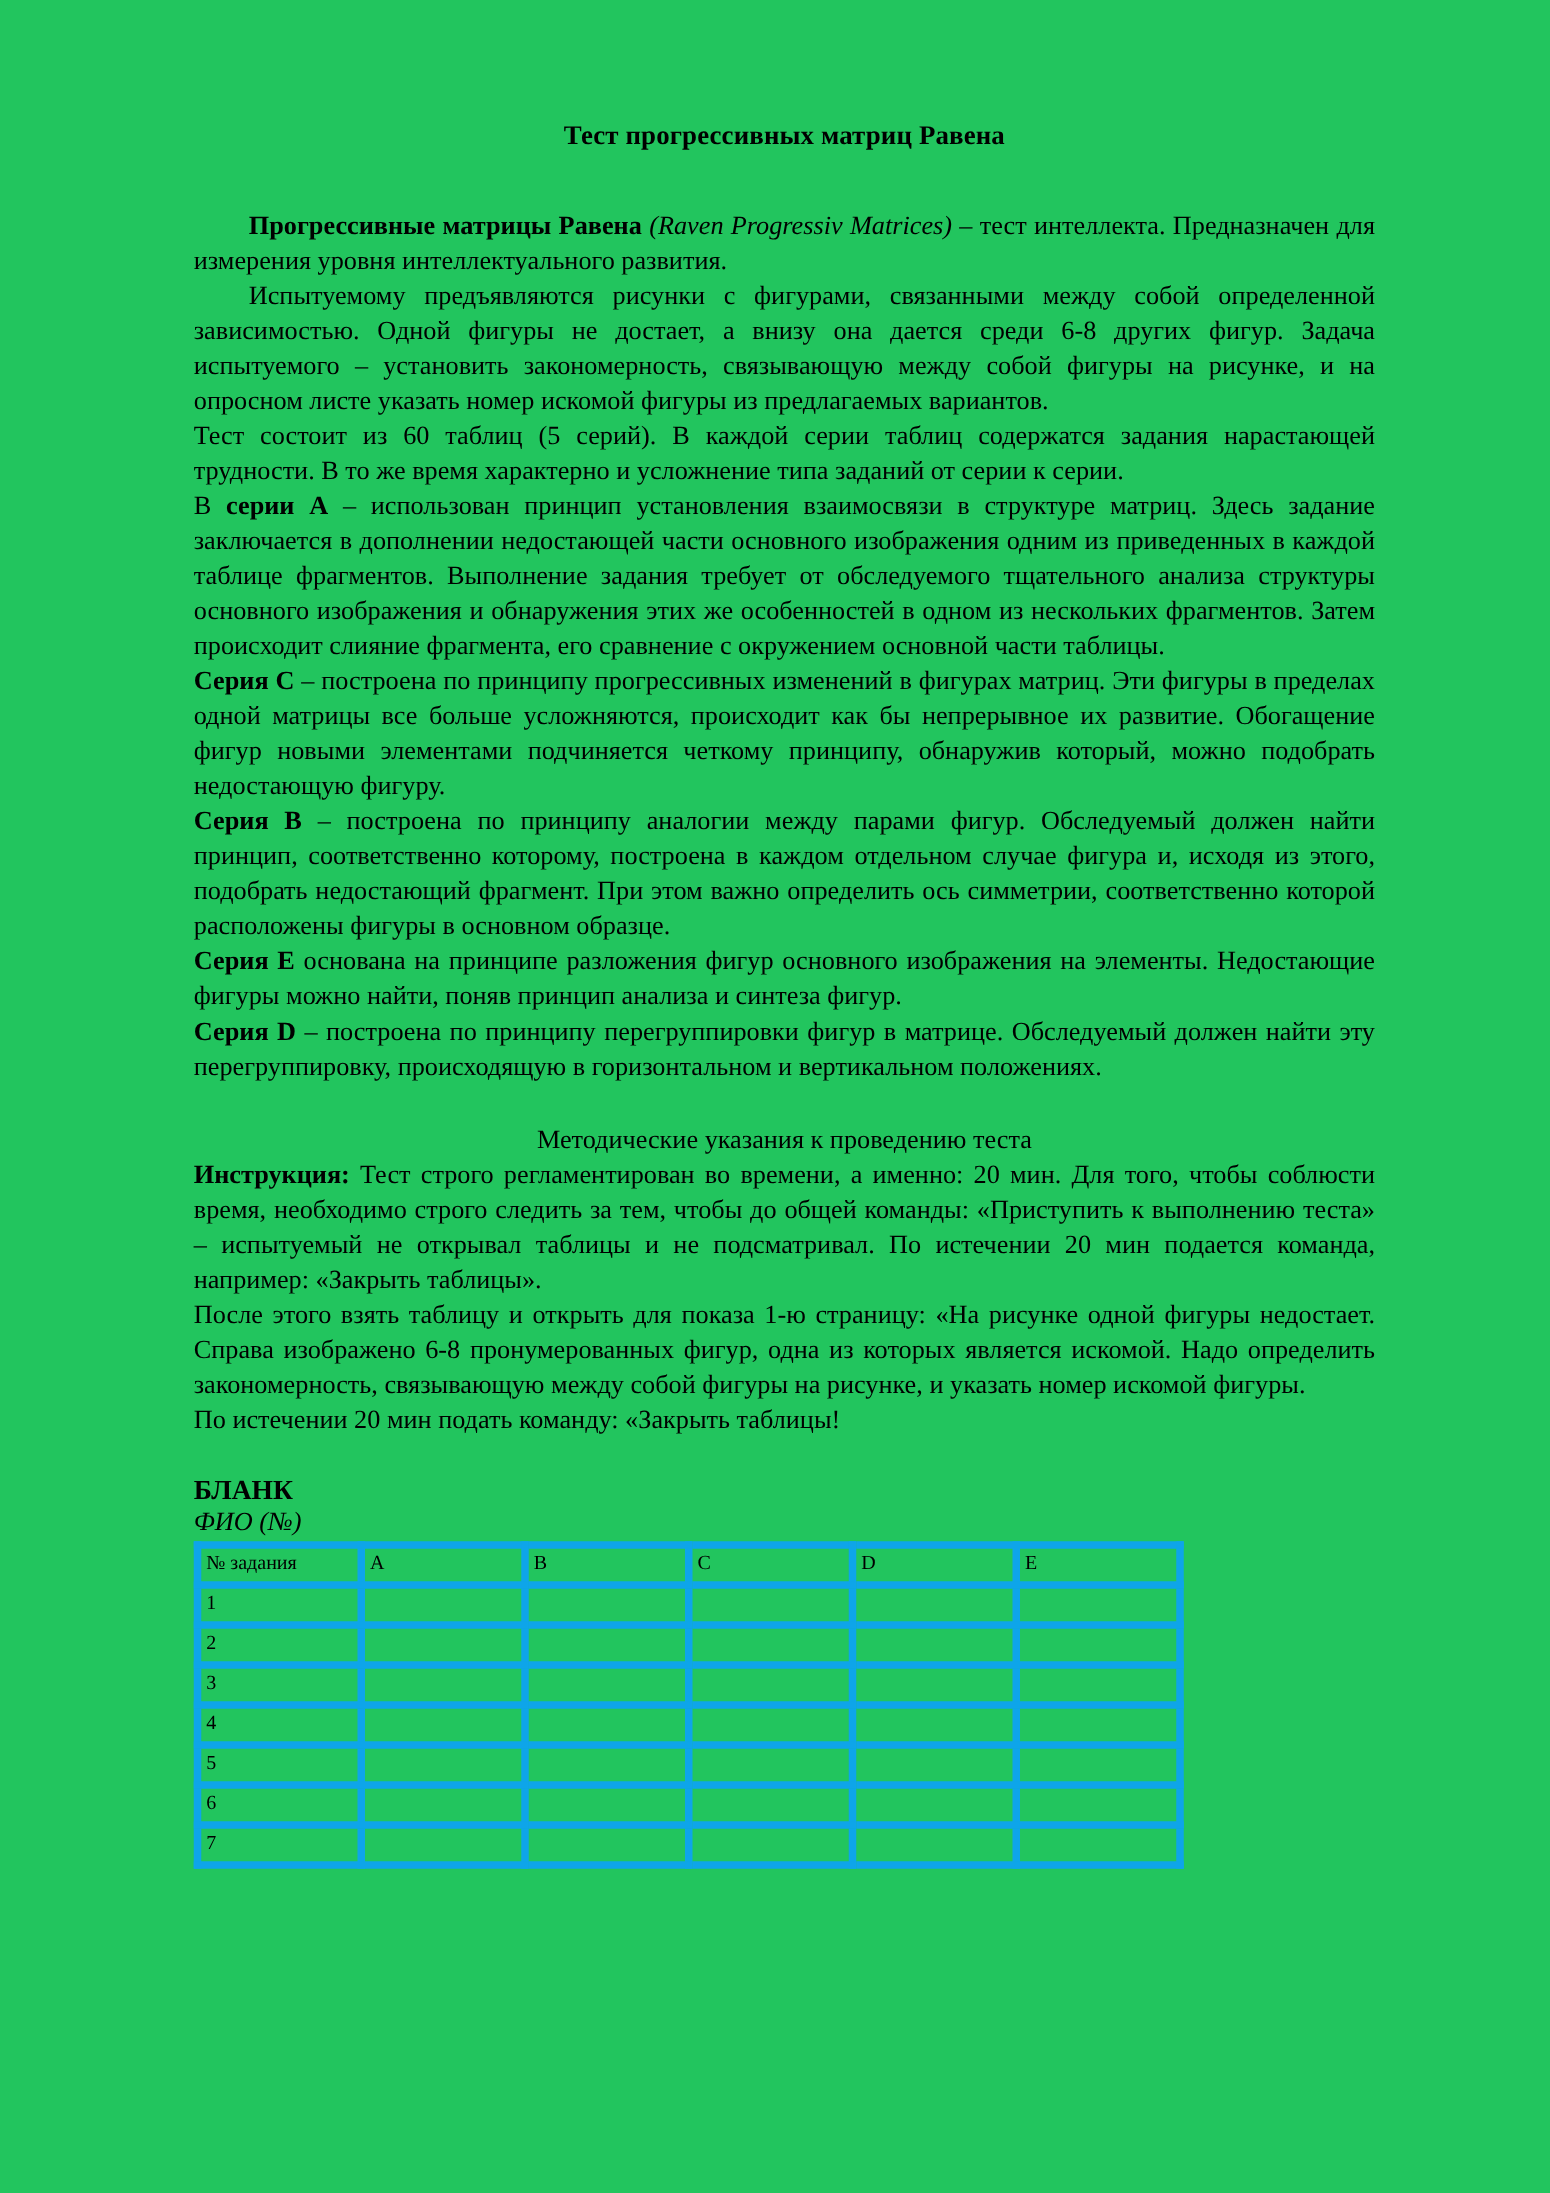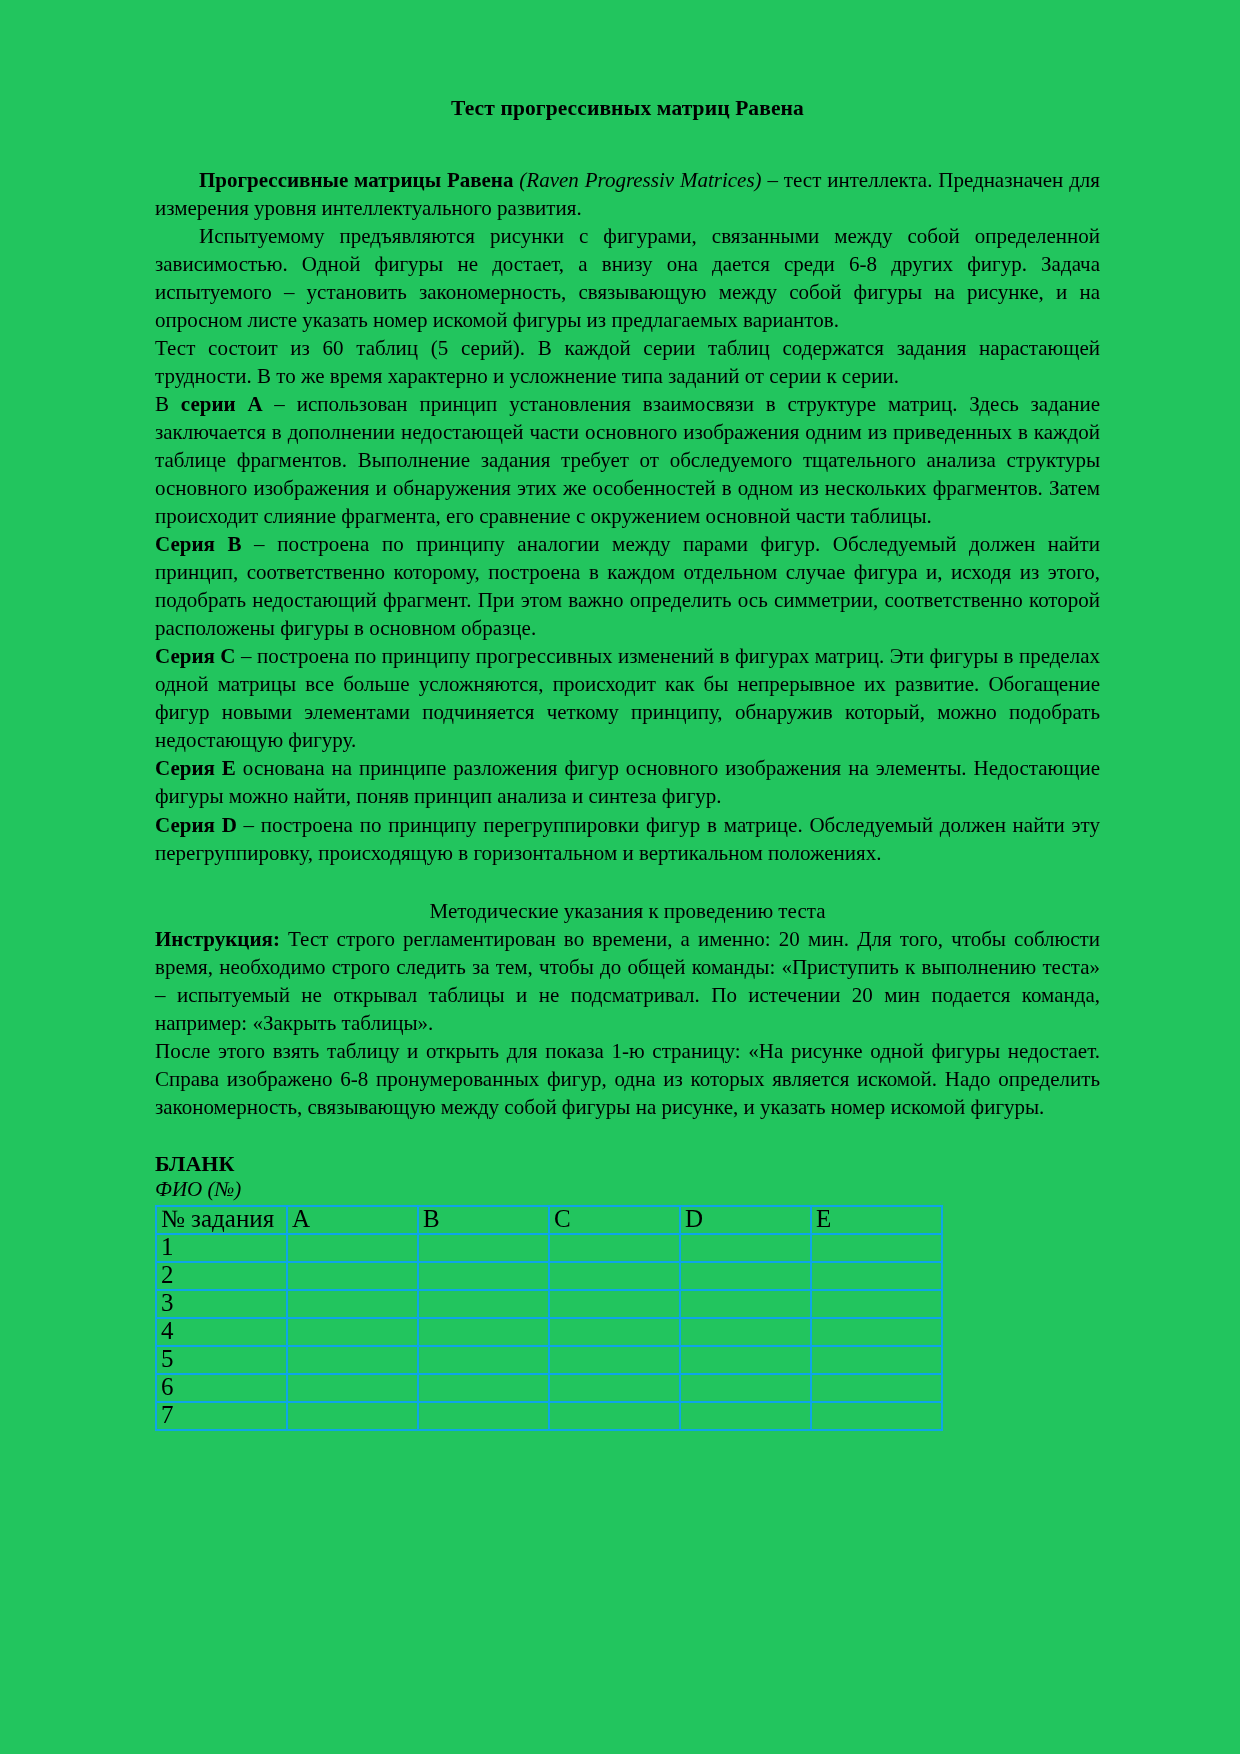--- a/index.html
+++ b/index.html
@@ -60,24 +60,24 @@
     line-height: 1.2;
     margin: 0 0 3px 0;
   }
   table.answer-sheet {
     border-collapse: collapse;
     width: 788px;
     table-layout: fixed;
     margin: 0;
   }
   table.answer-sheet td {
-    border: 2px solid #0ea5e9;
+    border: 6px solid #0ea5e9;
     height: 26px;
     padding: 0 0 0 4px;
-    font-size: 25px;
+    font-size: 16px;
     line-height: 24px;
     vertical-align: top;
     font-family: "Liberation Serif", "DejaVu Serif", serif;
     overflow: hidden;
     white-space: nowrap;
   }
   table.answer-sheet col.c-num { width: 131px; }
   table.answer-sheet col.c-col { width: 131px; }
 </style>
 </head>
@@ -90,36 +90,37 @@
   <div class="spacer-after-title"></div>
 
   <p class="body-text p-indent"><b>Прогрессивные матрицы Равена</b> <span class="ital">(Raven Progressiv Matrices)</span><span> – тест интеллекта. Предназначен для измерения уровня интеллектуального развития.</span></p>
 
   <p class="body-text p-indent">Испытуемому предъявляются рисунки с фигурами, связанными между собой определенной зависимостью. Одной фигуры  не достает, а внизу она дается среди 6-8 других фигур. Задача испытуемого – установить закономерность, связывающую между собой фигуры на рисунке, и на опросном листе указать номер искомой фигуры из предлагаемых вариантов.</p>
 
   <p class="body-text">Тест состоит из 60 таблиц (5 серий). В каждой серии таблиц содержатся задания нарастающей трудности. В то же время характерно и усложнение типа заданий от серии к серии.</p>
 
   <p class="body-text"><span>В </span><b>серии А</b><span> – использован принцип установления взаимосвязи в структуре матриц. Здесь задание заключается в дополнении недостающей части основного изображения одним из приведенных в каждой таблице фрагментов. Выполнение задания требует от обследуемого тщательного анализа структуры основного изображения и обнаружения этих же особенностей в одном из нескольких фрагментов. Затем происходит слияние фрагмента, его сравнение с окружением основной части таблицы.</span></p>
 
+  <p class="body-text"><b>Серия  С</b><span> – построена по принципу прогрессивных изменений в фигурах матриц. Эти фигуры в пределах одной матрицы все больше усложняются, происходит как бы непрерывное их развитие. Обогащение фигур новыми элементами подчиняется четкому принципу, обнаружив который, можно подобрать недостающую фигуру.</span></p>
+
   <p class="body-text"><b>Серия  В</b><span> – построена по принципу аналогии между парами фигур. Обследуемый должен найти принцип, соответственно которому, построена в каждом отдельном случае фигура и, исходя из этого, подобрать недостающий фрагмент. При этом важно определить ось симметрии, соответственно которой расположены фигуры в основном образце.</span></p>
 
-  <p class="body-text"><b>Серия  С</b><span> – построена по принципу прогрессивных изменений в фигурах матриц. Эти фигуры в пределах одной матрицы все больше усложняются, происходит как бы непрерывное их развитие. Обогащение фигур новыми элементами подчиняется четкому принципу, обнаружив который, можно подобрать недостающую фигуру.</span></p>
-
   <p class="body-text"><b>Серия Е</b><span> основана на принципе разложения фигур основного изображения на элементы. Недостающие фигуры можно найти, поняв принцип анализа и синтеза фигур.</span></p>
 
   <p class="body-text"><b>Серия D</b><span> – построена по принципу перегруппировки фигур в матрице. Обследуемый должен найти эту перегруппировку, происходящую в горизонтальном и вертикальном положениях.</span></p>
 
   <div class="blank-gap"></div>
 
   <p class="section-heading">Методические указания к проведению теста</p>
 
   <p class="body-text"><b>Инструкция:</b><span> Тест строго регламентирован во времени, а именно: 20 мин. Для того, чтобы соблюсти время, необходимо строго следить за тем, чтобы до общей команды: «Приступить к выполнению теста» – испытуемый не открывал таблицы и не подсматривал. По истечении 20 мин подается команда, например: «Закрыть таблицы».</span></p>
 
   <p class="body-text">После этого взять таблицу и открыть для показа 1-ю страницу: «На рисунке одной фигуры недостает. Справа изображено 6-8 пронумерованных фигур, одна из которых является искомой. Надо определить закономерность, связывающую между собой фигуры на рисунке, и указать номер искомой фигуры.</p>
 
+  <p class="body-text">По истечении 20 мин подать команду: «Закрыть таблицы!</p>
 
   <div class="blank-gap"></div>
 
   <p class="blank-title">БЛАНК</p>
   <p class="fio-line">ФИО (№)</p>
 
   <table class="answer-sheet">
     <colgroup>
       <col class="c-num">
       <col class="c-col">

